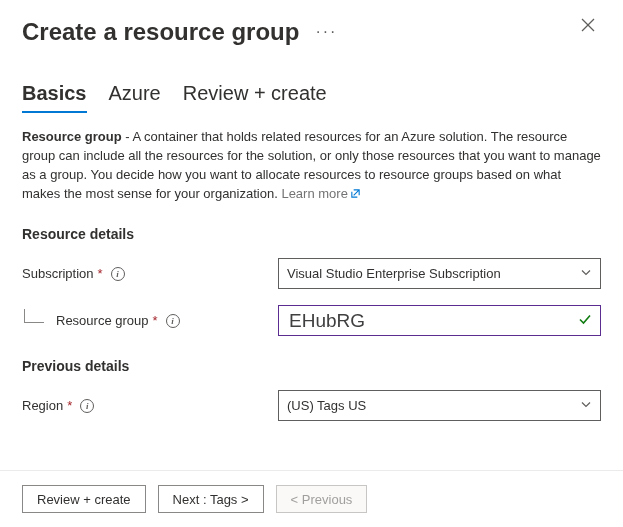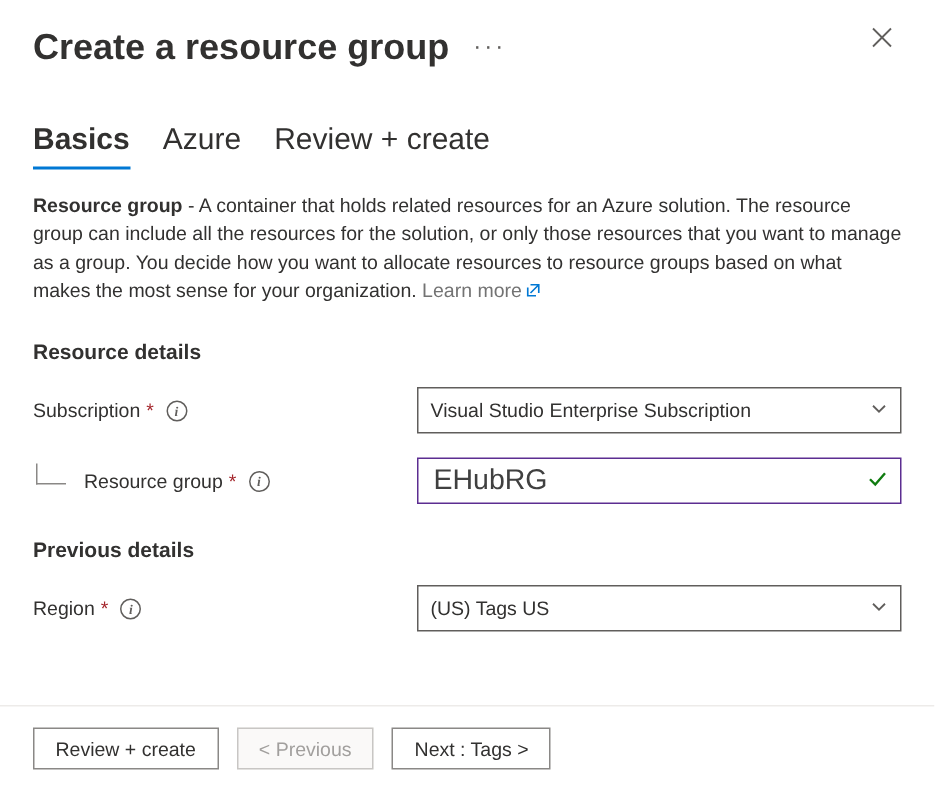--- a/index.html
+++ b/index.html
@@ -282,17 +282,17 @@
           <svg viewBox="0 0 12 12">
               <polyline points="2,4 6,8 10,4" fill="none" stroke="#605e5c" stroke-width="1.2"></polyline>
             </svg>
         </span>
       </div>
     </div>
   </div>
 
   <div class="footer">
     <button class="btn">Review + create</button>
+    <button class="btn">Next : Tags &gt;</button>
     <button class="btn disabled">&lt; Previous</button>
-    <button class="btn">Next : Tags &gt;</button>
   </div>
 
 </div>
 
 </body></html>

